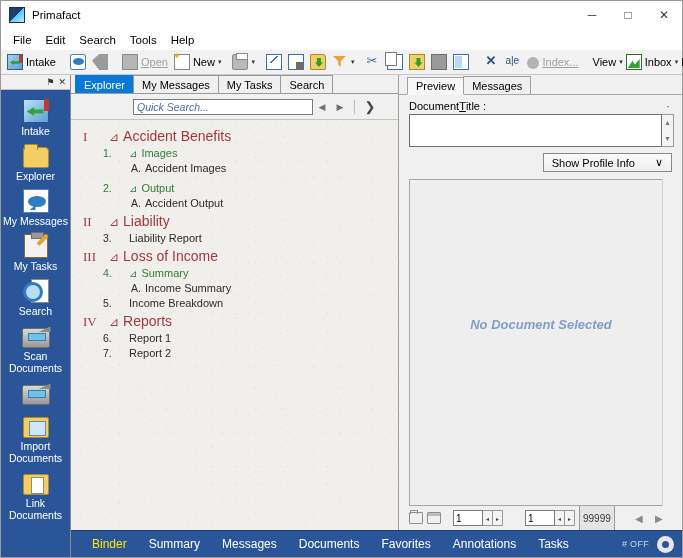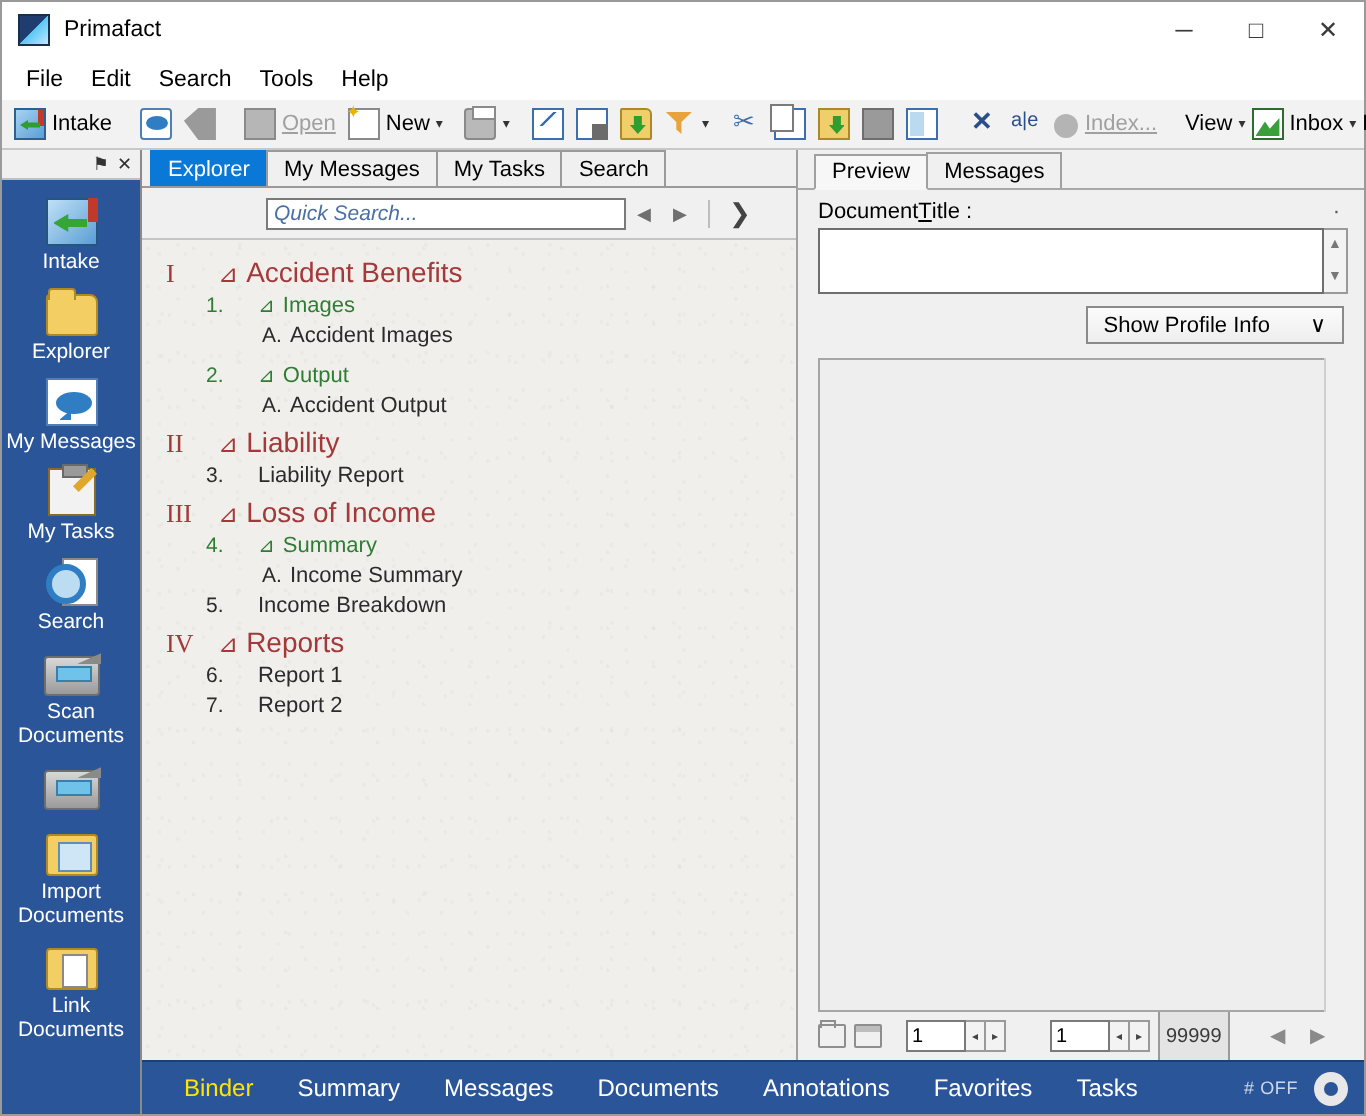--- a/index.html
+++ b/index.html
@@ -625,20 +625,21 @@
           </div>
 
           <div class="pv-profile-row">
             <div class="pv-profile-btn">
               <span>Show Profile Info</span>
               <span>∨</span>
             </div>
           </div>
 
           <div class="pv-doc-area">
+            <div class="pv-nodoc">No Document Selected</div>
             <div class="pv-vscroll"></div>
           </div>
 
           <div class="pv-pager">
             <span class="pg-ico a"></span>
             <span class="pg-ico b"></span>
             <div class="pg-spinbox">
               <input class="pg-input" value="1" style="">
               <span class="pg-sp">◂</span>
               <span class="pg-sp">▸</span>
@@ -654,22 +655,22 @@
           </div>
         </div>
 
       </div>
 
       <div class="bottombar">
         <div class="bb-tab active">Binder</div>
         <div class="bb-tab">Summary</div>
         <div class="bb-tab">Messages</div>
         <div class="bb-tab">Documents</div>
+        <div class="bb-tab">Favorites</div>
         <div class="bb-tab">Annotations</div>
-        <div class="bb-tab">Favorites</div>
         <div class="bb-tab">Tasks</div>
         <div class="bb-right">
           <span class="bb-off"># OFF</span>
           <span class="gear">
               <i></i>
             </span>
         </div>
       </div>
 
     </div>

